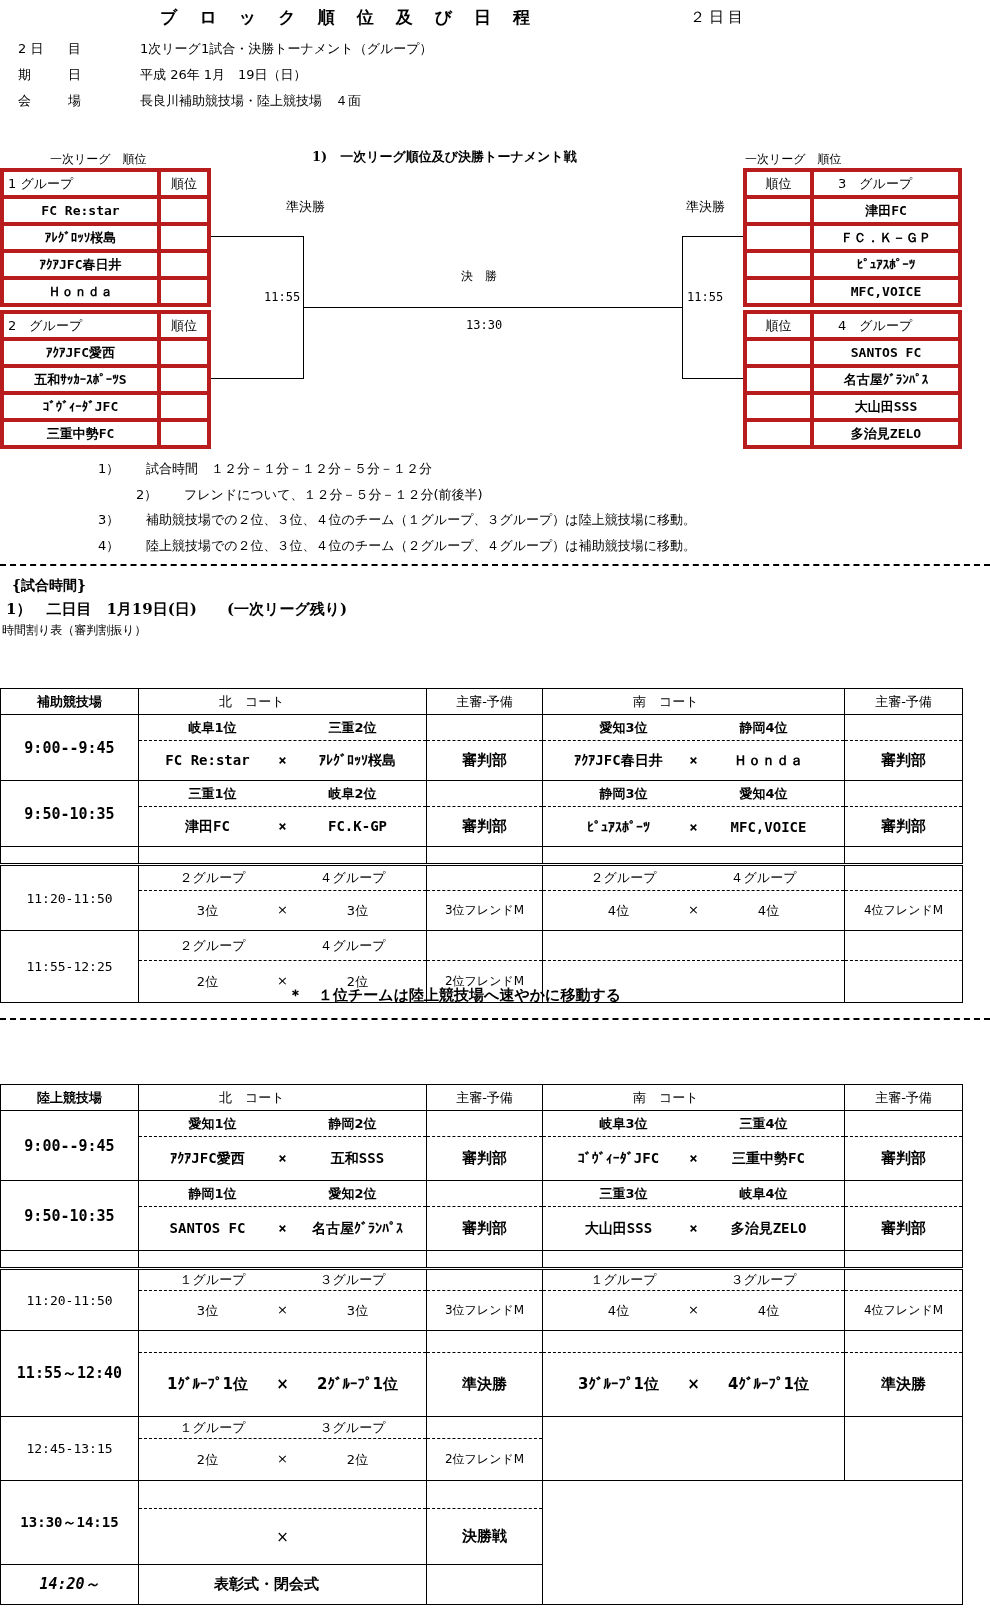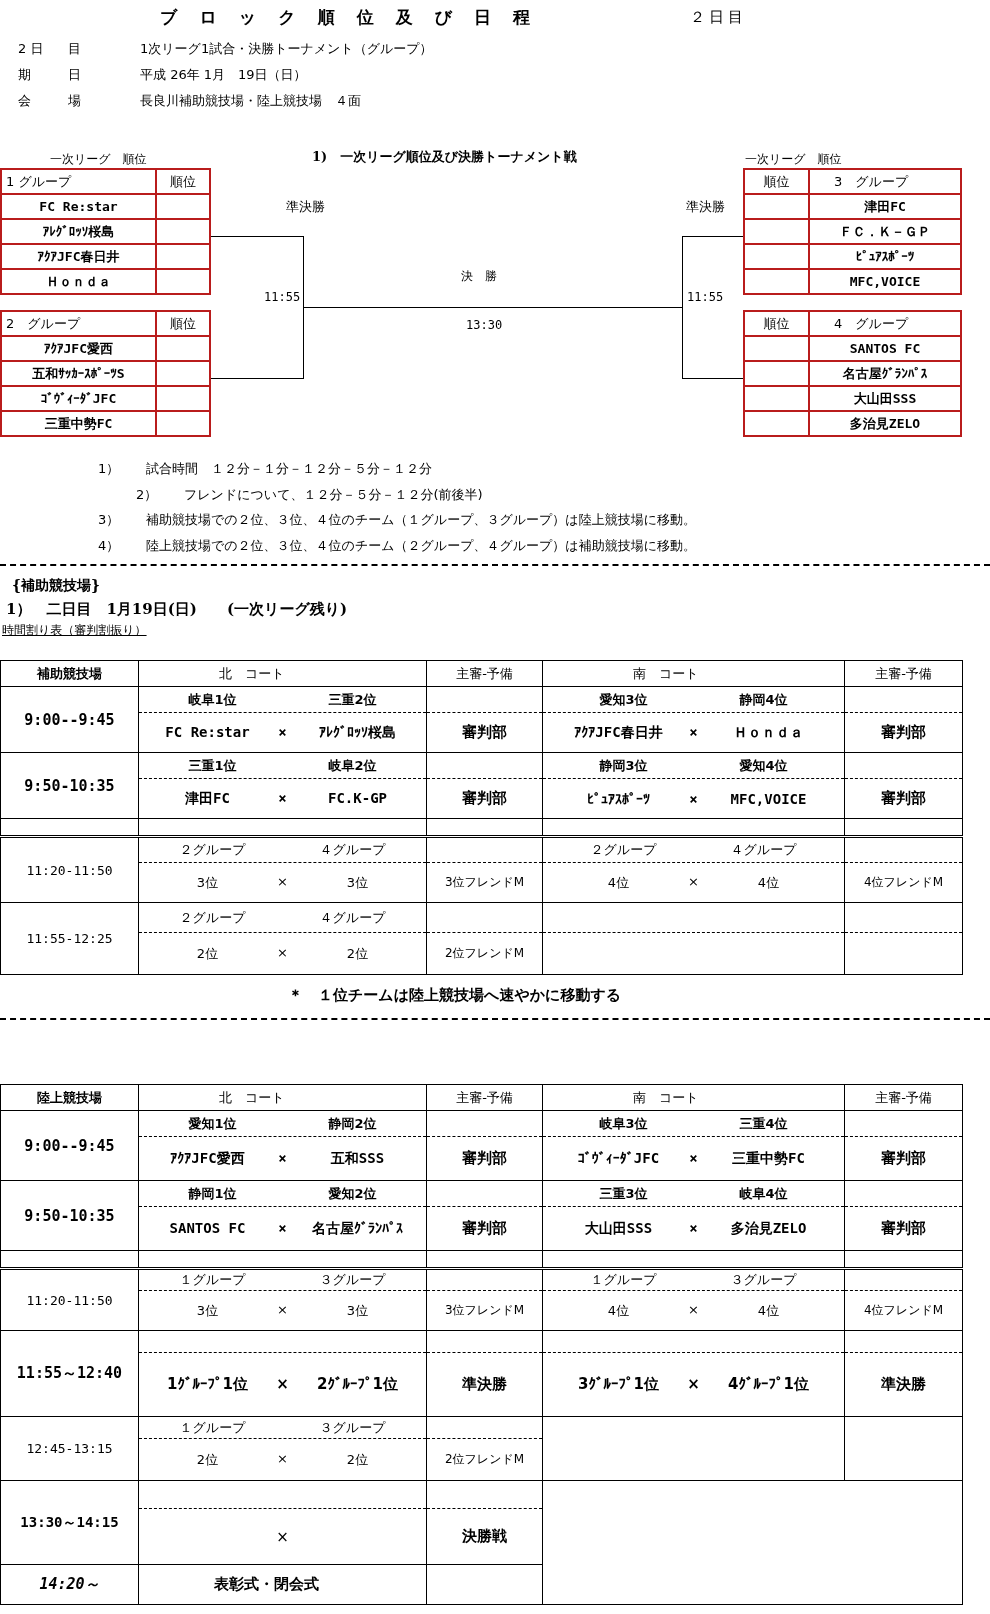--- a/index.html
+++ b/index.html
@@ -8,21 +8,21 @@
   .abs{position:absolute;}
   .bold{font-weight:bold;font-family:"DejaVu Serif","Liberation Serif",serif;}
   .title{top:6px;left:160px;font-size:17px;font-weight:bold;letter-spacing:0;font-family:"DejaVu Serif","Liberation Serif",serif;}
   .title span{display:inline-block;margin-right:22px;}
   .meta{left:18px;font-size:13px;}
   .meta .k1{position:absolute;left:0;width:40px;}
   .meta .k2{position:absolute;left:50px;width:40px;}
   .meta .v{position:absolute;left:122px;white-space:nowrap;}
   
   table.lg{position:absolute;border-collapse:collapse;}
-  table.lg td{border:2px solid #b91c1c;height:23px;padding:0 4px;font-size:13px;}
+  table.lg td{border:4px solid #b91c1c;height:23px;padding:0 4px;font-size:13px;}
   table.lg td.team{font-weight:bold;text-align:center;font-family:"DejaVu Sans Mono","Liberation Mono",monospace;}
   table.lg td.rank{text-align:center;}
   .line{position:absolute;background:#000;}
   .dash-sep{position:absolute;left:0;width:990px;height:0;border-top:2px dashed #000;}
   .note{left:98px;font-size:13px;white-space:nowrap;}
   .note .n{display:inline-block;width:48px;}
   
   table.sch{position:absolute;left:0;border-collapse:collapse;table-layout:fixed;}
   table.sch td{border-left:1px solid #000;border-right:1px solid #000;padding:0;text-align:center;font-size:13px;}
   .rowtop{border-top:1px solid #000;}
@@ -178,25 +178,25 @@
 <div class="abs" style="top:268px;left:461px;font-size:12px;">決　勝</div>
 <div class="abs mono" style="top:318px;left:466px;font-size:12px;">13:30</div>
 
 <div class="abs note" style="top:460px;"><span class="n">1）</span><span>試合時間　１２分－１分－１２分－５分－１２分</span></div>
 <div class="abs note" style="top:486px;margin-left:38px;"><span class="n">2）</span><span>フレンドについて、１２分－５分－１２分(前後半)</span></div>
 <div class="abs note" style="top:511px;"><span class="n">3）</span><span>補助競技場での２位、３位、４位のチーム（１グループ、３グループ）は陸上競技場に移動。</span></div>
 <div class="abs note" style="top:537px;"><span class="n">4）</span><span>陸上競技場での２位、３位、４位のチーム（２グループ、４グループ）は補助競技場に移動。</span></div>
 
 <div class="dash-sep" style="top:564px;"></div>
 
-<div class="abs bold" style="top:577px;left:12px;font-size:14px;">{補助競技場}</div>
+<div class="abs bold" style="top:577px;left:12px;font-size:14px;">{試合時間}</div>
 <div class="abs bold" style="top:600px;left:6px;font-size:15px;white-space:pre;">1）　二日目　1月19日(日)　　(一次リーグ残り)</div>
-<div class="abs" style="top:622px;left:2px;font-size:12px;text-decoration:underline;">時間割り表（審判割振り）</div>
-
-<table class="sch" style="top:660px;width:962px;">
+<div class="abs" style="top:622px;left:2px;font-size:12px;">時間割り表（審判割振り）</div>
+
+<table class="sch" style="top:688px;width:962px;">
   <colgroup>
       <col style="width:138px">
       <col style="width:288px">
       <col style="width:116px">
       <col style="width:302px">
       <col style="width:118px">
     </colgroup>
   <tbody>
       <tr class="rowtop" style="height:26px;">
     <td class="hdr rowtop rowbot">補助競技場</td>

